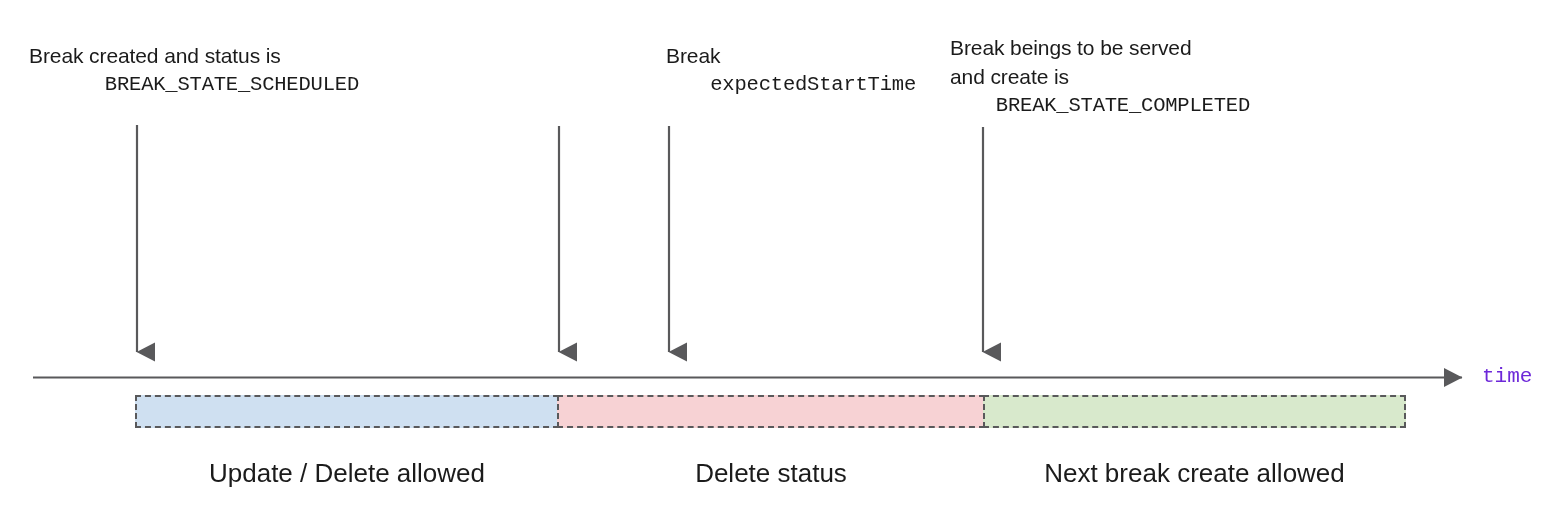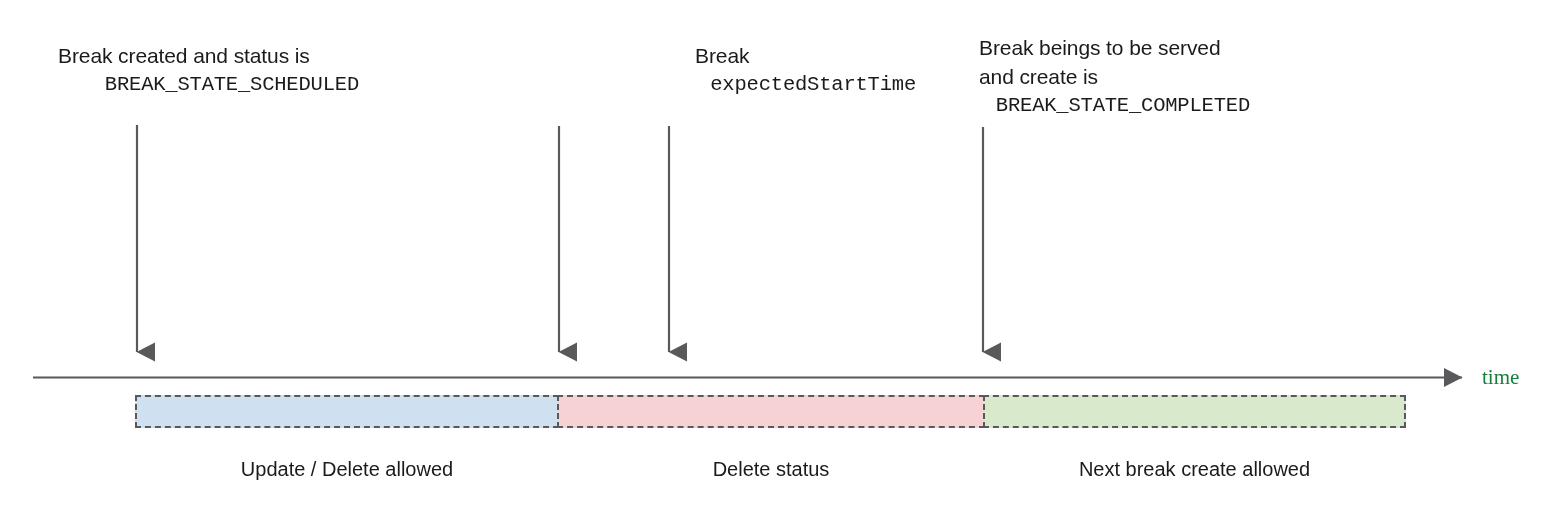--- a/index.html
+++ b/index.html
@@ -26,21 +26,20 @@
   }
   .annotation .line {
     display: block;
     white-space: pre;
     line-height: 29px;
   }
   .annotation .line.sans {
     font-family: "Liberation Sans", sans-serif;
     font-size: 21px;
     letter-spacing: -0.1px;
-    margin-left: 29px;
   }
   .annotation .line.mono {
     font-family: "Liberation Mono", monospace;
     font-size: 20.5px;
     letter-spacing: -0.2px;
     text-align: right;
   }
 
   #ann-0 { left: 29px;  top: 41px;  width: 330px; }
   #ann-1 { left: 355px; top: 41px;  width: 300px; }
@@ -54,44 +53,44 @@
     top: 0;
     width: 1558px;
     height: 520px;
   }
 
   
   #time-label {
     position: absolute;
     left: 1482px;
     top: 365px;
-    font-family: Liberation Serif, serif;
+    font-family: Liberation Mono, monospace;
     font-size: 21px;
-    color: #15803d;
+    color: #6d28d9;
     white-space: pre;
   }
 
   
   .bar {
     position: absolute;
     top: 395px;
     height: 33px;
     box-sizing: border-box;
     border: 2px dashed #59595b;
   }
   #bar-0 { left: 135px; width: 424px; }
   #bar-1 { left: 557px; width: 428px; }
   #bar-2 { left: 983px; width: 423px; }
 
   
   .caption {
     position: absolute;
     top: 458px;
     font-family: "Liberation Sans", sans-serif;
-    font-size: 20px;
+    font-size: 26px;
     color: #1b1b1b;
     text-align: center;
     white-space: pre;
   }
   #cap-0 { left: 135px; width: 424px; }
   #cap-1 { left: 557px; width: 428px; }
   #cap-2 { left: 983px; width: 423px; }
 </style>
 </head>
 <body>

